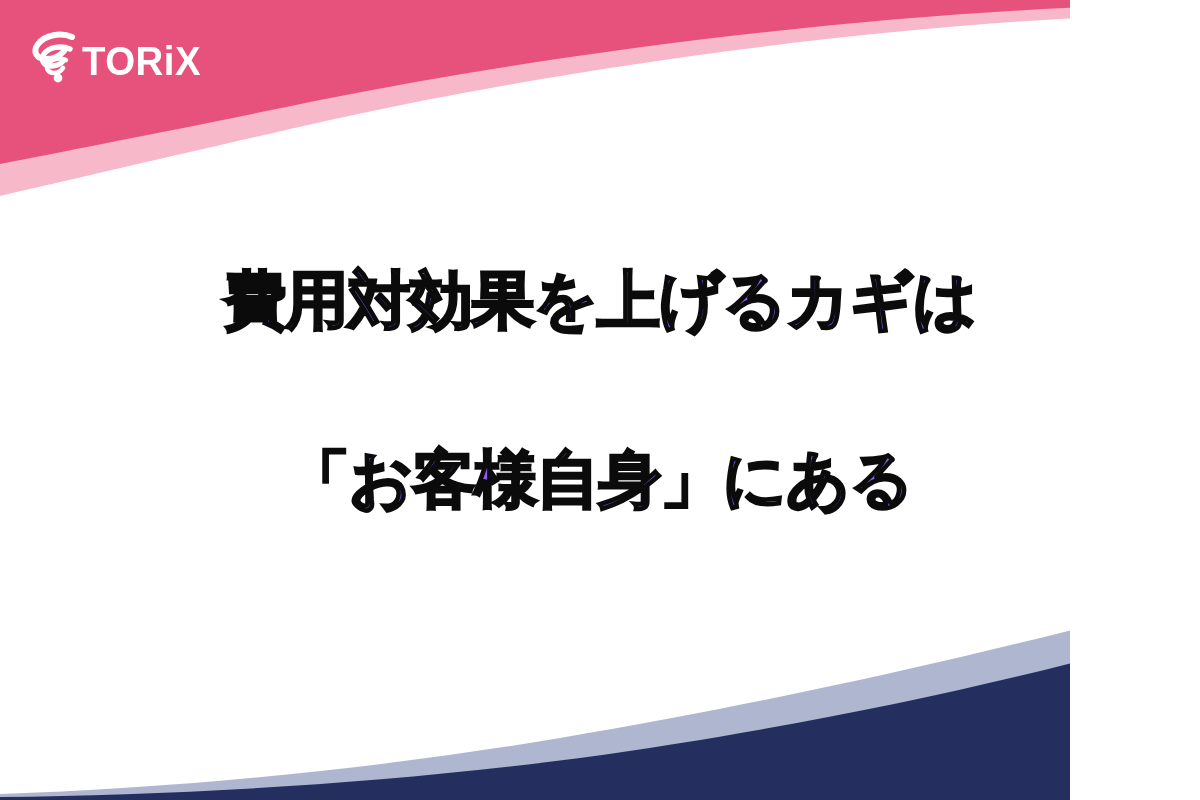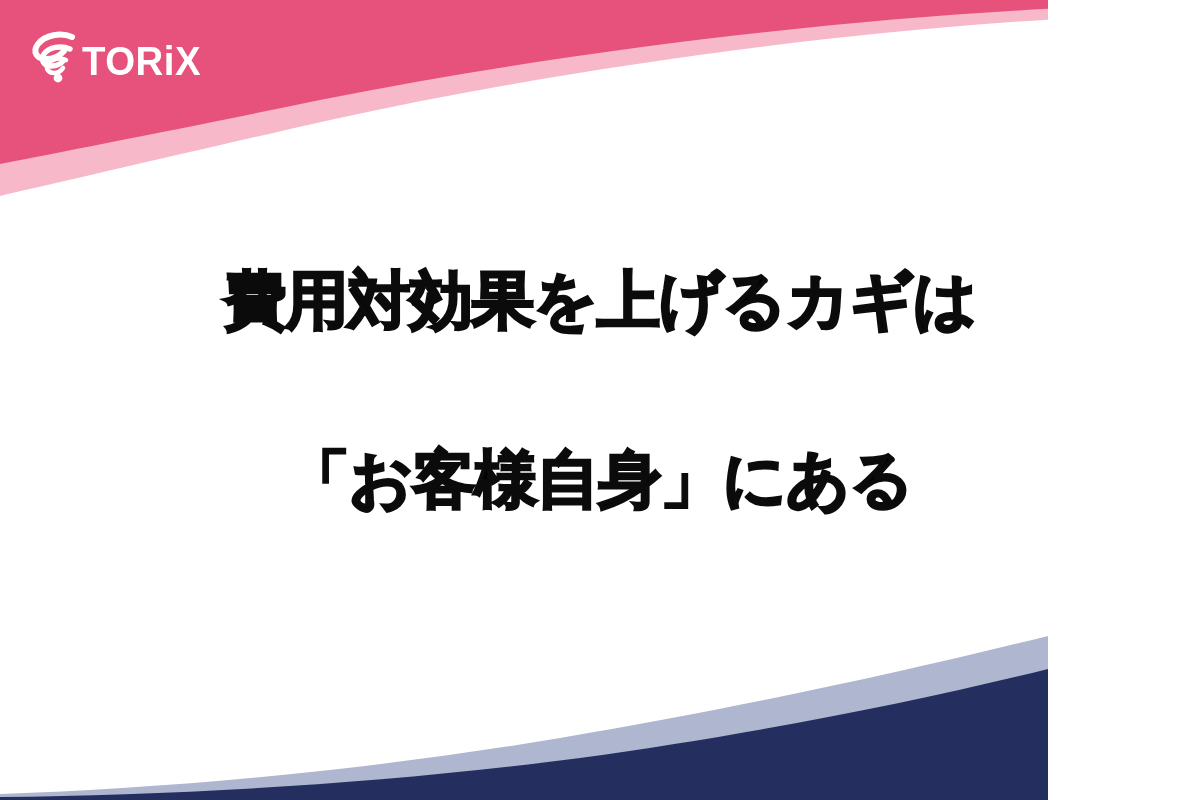--- a/index.html
+++ b/index.html
@@ -9,20 +9,21 @@
   }
   body {
     font-family: "Liberation Sans", "DejaVu Sans", sans-serif;
   }
   #slide {
     position: relative;
     width: 1048px;
     height: 800px;
     overflow: hidden;
     background: #ffffff;
+    padding-left: 22px;
   }
   #decor-layer {
     position: absolute;
     inset: 0;
     width: 1200px;
     height: 800px;
     pointer-events: none;
   }
   
   #brand-logo {
@@ -58,21 +59,21 @@
   
   #headline-block {
     position: absolute;
     left: 0;
     top: 268px;
     width: 1200px;
     text-align: center;
   }
   .headline-line {
     display: block;
-    color: #000000;
+    color: #8b5cf6;
     font-family: "DejaVu Sans", "Liberation Sans", sans-serif;
     font-weight: 700;
     font-size: 63px;
     line-height: 1.06;
     letter-spacing: -1px;
     white-space: nowrap;
     -webkit-text-stroke: 2.6px #0b0b0b;
     text-rendering: optimizeLegibility;
   }
   #headline-line-2 {

